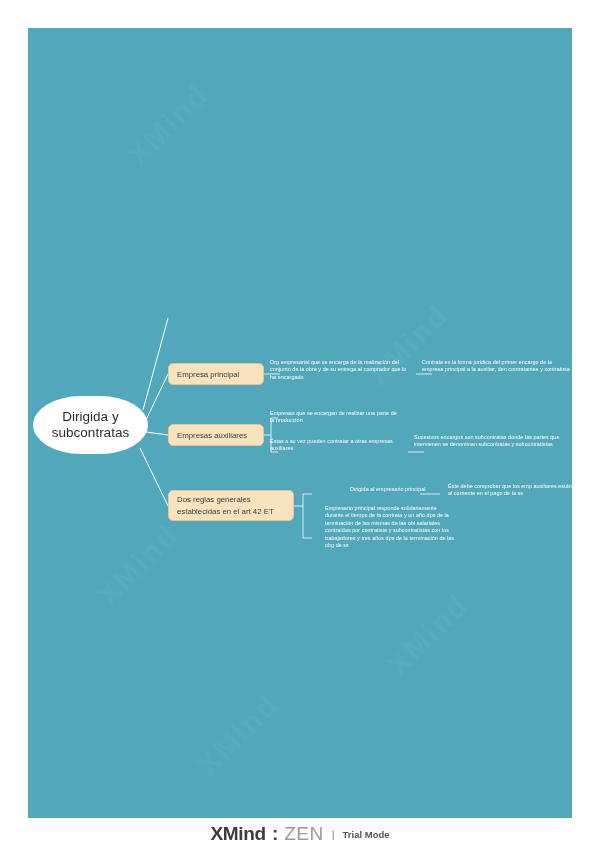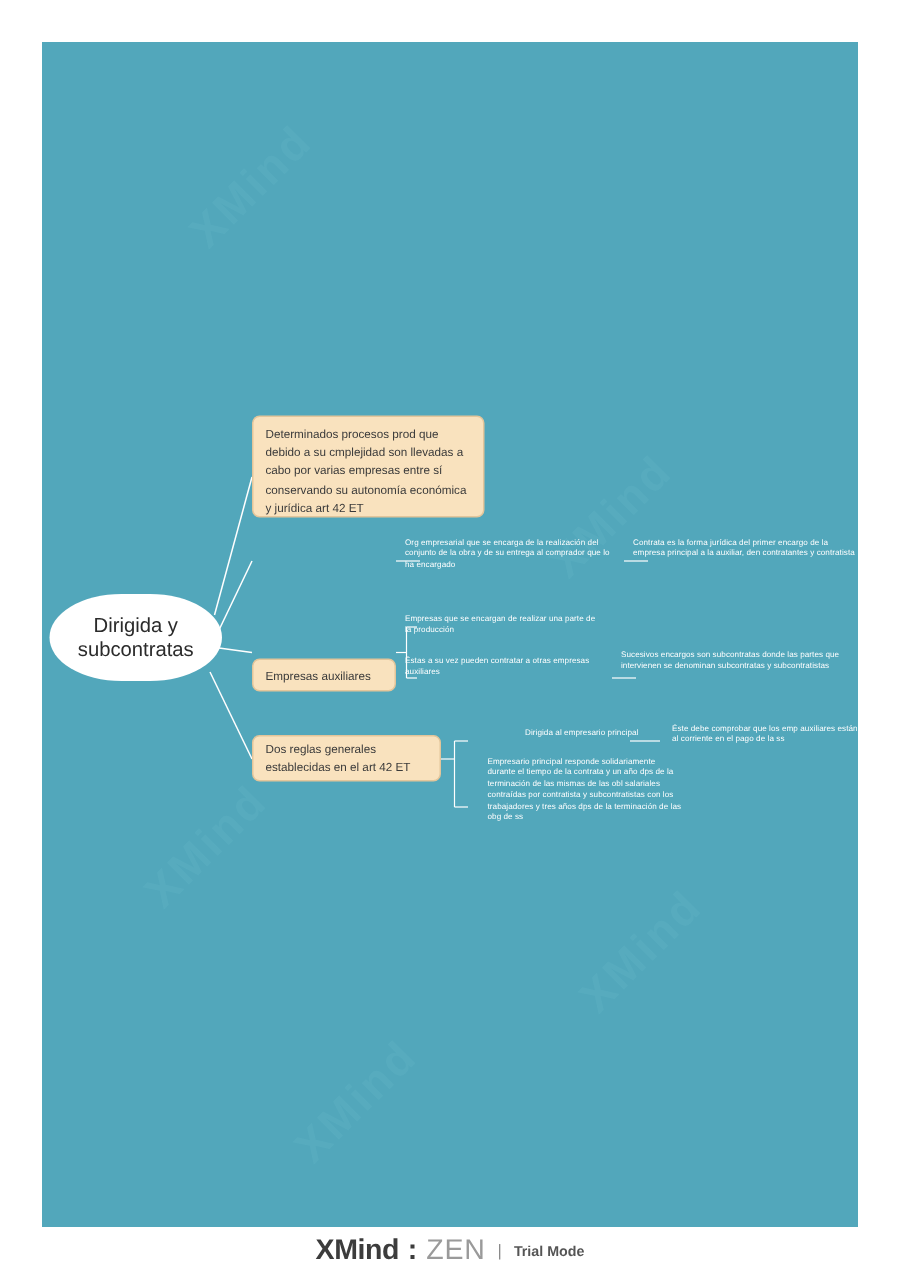--- a/index.html
+++ b/index.html
@@ -67,21 +67,21 @@
     font-size:7.6px;
     line-height:11.5px;
     display:block;
   }
   #box-def{left:140px;top:249px;width:155px;height:68px;}
   #box-def .btext{font-size:7.8px;line-height:12.2px;}
 
   #box-principal{left:140px;top:335px;width:96px;height:22px;padding:0 8px;
                  display:flex;align-items:center;}
   #box-aux{left:140px;top:396px;width:96px;height:22px;padding:0 8px;
-           display:flex;align-items:center;margin-top:15px;}
+           display:flex;align-items:center;}
   #box-principal .btext,#box-aux .btext{font-size:7.8px;line-height:11px;}
 
   #box-reglas{left:140px;top:462px;width:126px;height:31px;
               display:flex;align-items:center;}
   #box-reglas .btext{font-size:7.8px;line-height:11.5px;}
 
   
   .leaf{
     position:absolute;
     color:#ffffff;
@@ -153,24 +153,24 @@
         <path d="M 275 510 L 284 510"></path>
 
         <path d="M 392 466 L 412 466"></path>
       </g>
     </svg>
 
     <div id="central">
       <span class="ctext">Dirigida y subcontratas</span>
     </div>
 
-    <div class="box" id="box-def">
-      <span class="btext">Determinados procesos prod que debido a su cmplejidad son llevadas a cabo por varias empresas entre sí conservando su autonomía económica y jurídica art 42 ET</span>
-    </div>
-
+
+    <div class="box" id="box-principal">
+      <span class="btext">Empresa principal</span>
+    </div>
 
     <div class="box" id="box-aux">
       <span class="btext">Empresas auxiliares</span>
     </div>
 
     <div class="box" id="box-reglas">
       <span class="btext">Dos reglas generales establecidas en el art 42 ET</span>
     </div>
 
     <div class="leaf" id="leaf-p1">Org empresarial que se encarga de la realización del conjunto de la obra y de su entrega al comprador que lo ha encargado</div>

